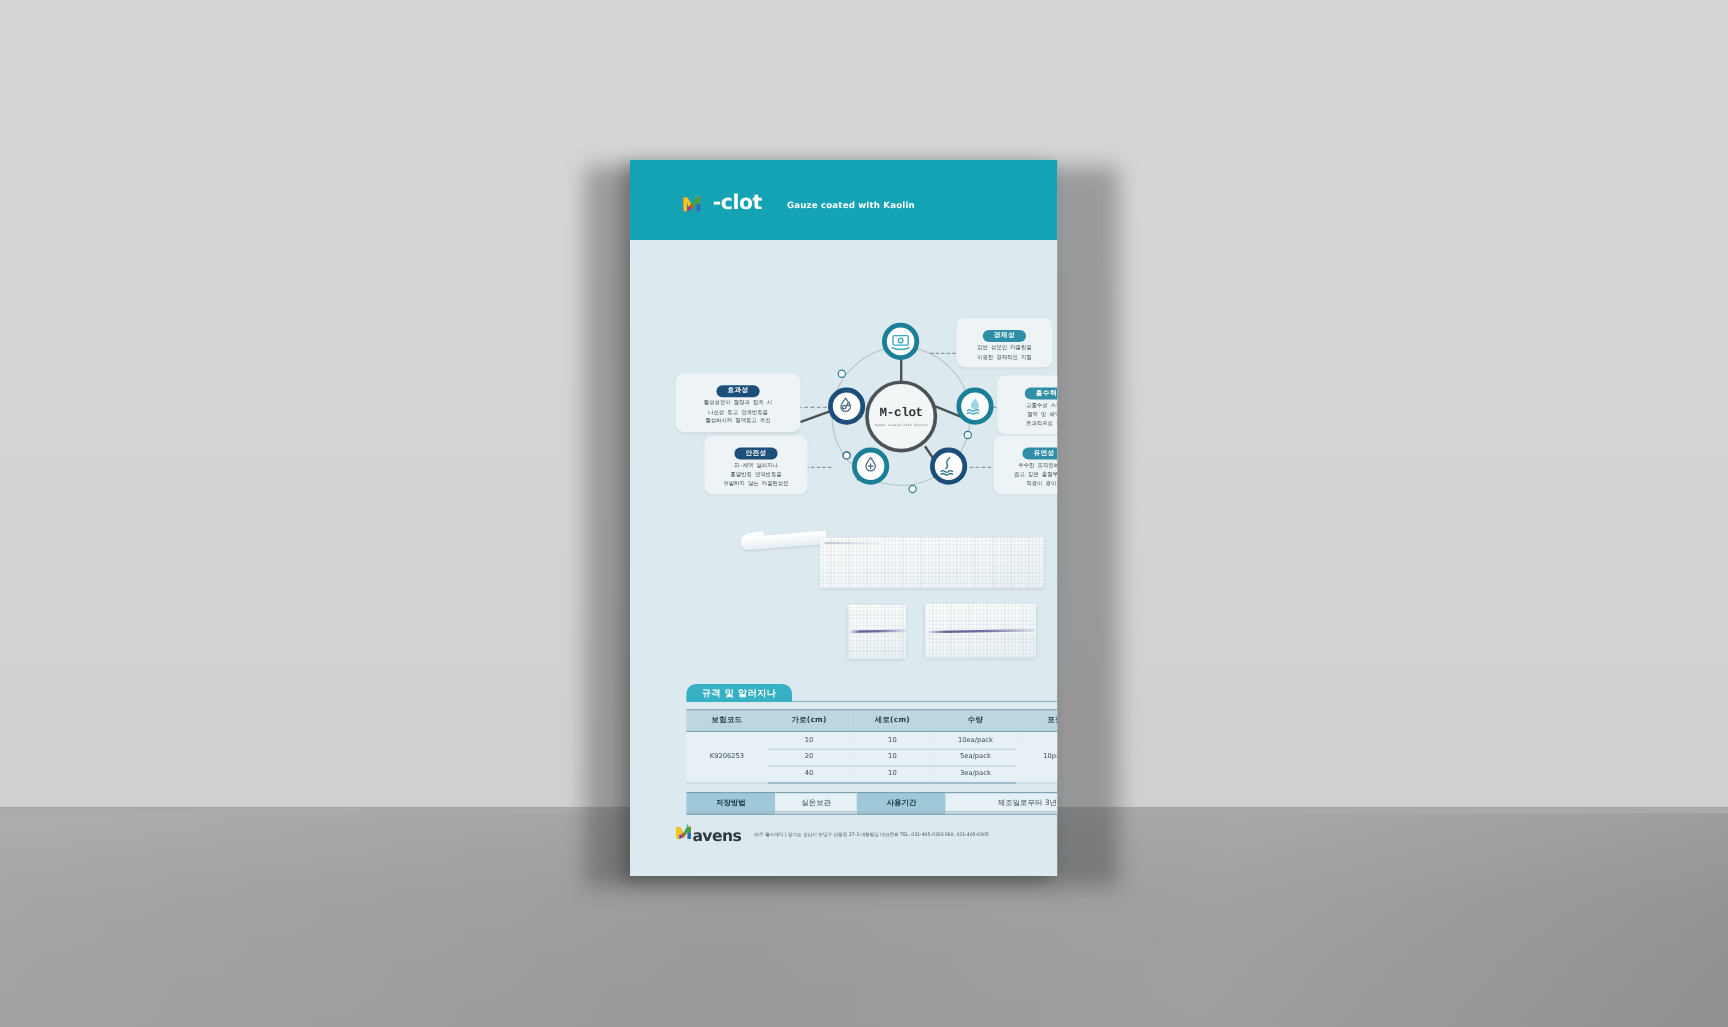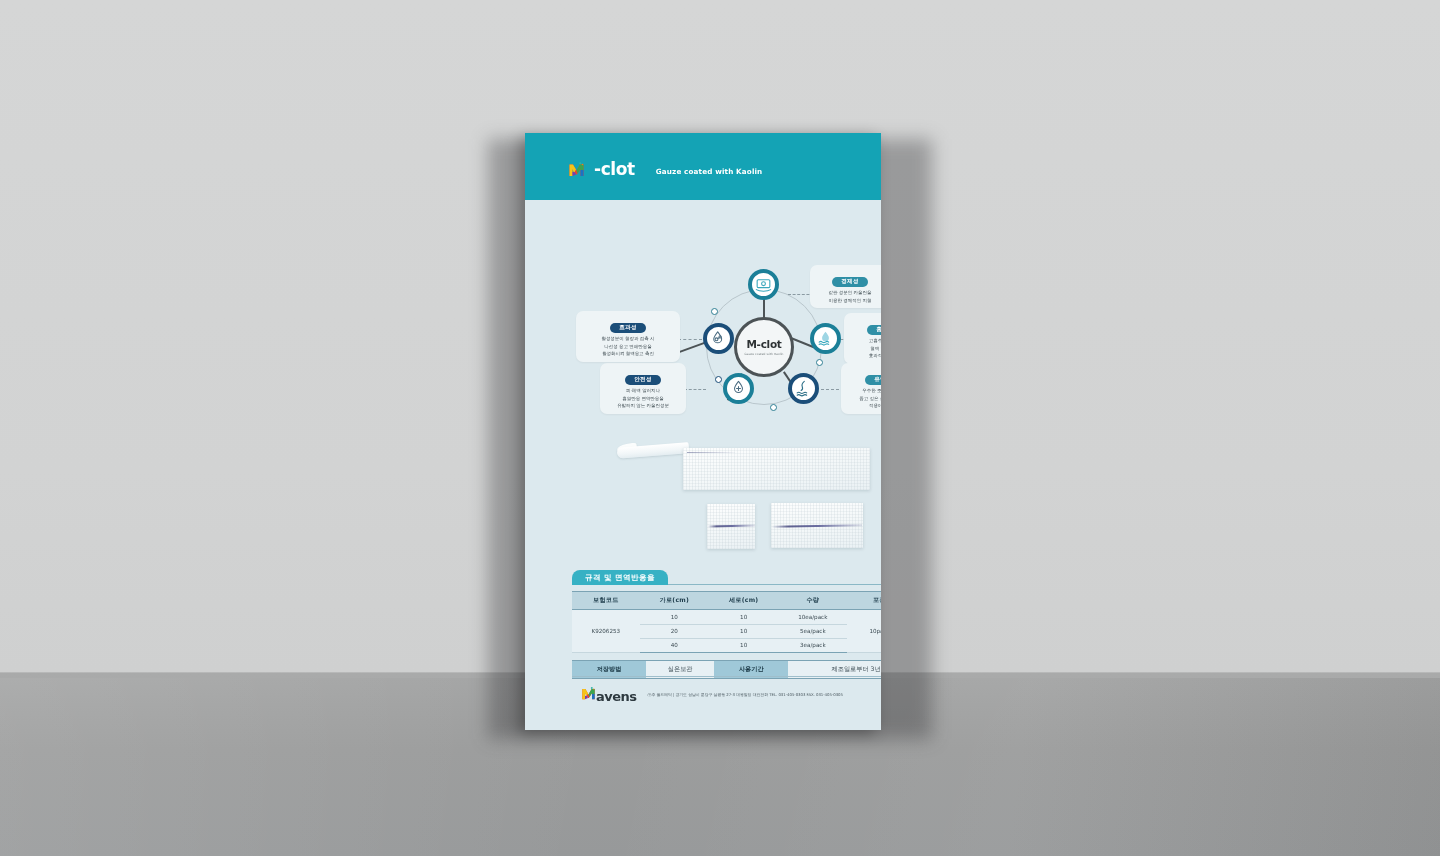--- a/index.html
+++ b/index.html
@@ -58,21 +58,21 @@
   .section-head { position: absolute; display: flex; align-items: center; }
   .section-tab {
     background: #36b1c4; color: #ffffff; font-size: 7.6px; font-weight: 700;
     padding: 3.5px 13px 4px; border-radius: 8px 8px 0 0; letter-spacing: .4px;
     white-space: nowrap; line-height: 1;
   }
   .section-rule { height: 1px; background: #8ab8c6; flex: 1; align-self: flex-end; margin-bottom: 0; }
   #head-features { left: 47px; top: 97px; width: 352px; }
   #head-specs    { left: 47px; top: 437px; width: 352px; }
   
-  #diagram { position: absolute; left: 13px; top: 118px; width: 436px; height: 190px; }
+  #diagram { position: absolute; left: 0; top: 118px; width: 436px; height: 190px; font-family: Liberation Mono, monospace; }
   #ring {
     position: absolute; left: 168px; top: 38px; width: 116px; height: 116px;
     border: 1px solid #b9c6cc; border-radius: 50%;
   }
   #center-disc {
     position: absolute; left: 196px; top: 66px; width: 60px; height: 60px;
     border: 3px solid #4c5356; border-radius: 50%;
     background: #f3f6f7; display: flex; flex-direction: column;
     align-items: center; justify-content: center; z-index: 4;
   }
@@ -162,21 +162,21 @@
   #store-table td {
     font-size: 6.2px; text-align: center; padding: 4.2px 0;
     border-top: 1.2px solid #7ba3b4; border-bottom: 1.2px solid #7ba3b4;
   }
   td.lbl { background: #9fc8d8; color: #15323f; font-weight: 700; width: 74px; }
   td.val { background: #e7f0f4; color: #3c4b53; }
   
   #footer-rule {
     position: absolute; left: 47px; top: 543px; width: 352px; height: 1px; background: #9fbecb;
   }
-  #footer { position: absolute; left: 56px; top: 553px; width: 352px; display: flex; align-items: center; gap: 11px; }
+  #footer { position: absolute; left: 37px; top: 553px; width: 352px; display: flex; align-items: center; gap: 11px; }
   #footer-logo { display: flex; align-items: baseline; gap: 0; }
   #footer-word { font-size: 13px; font-weight: 700; color: #2e3a40; letter-spacing: -.5px; }
   #footer-text { font-size: 3.9px; color: #4a585f; letter-spacing: -.05px; line-height: 1.3; }
 </style>
 </head>
 <body>
 
 <div id="backdrop">
   <div id="horizon"></div>
   <div id="floor-sheen"></div>
@@ -309,21 +309,21 @@
       <div id="gauze-tail"></div>
       <div class="gauze" id="gauze-long"></div>
       <div id="seam-long"></div>
       <div class="gauze" id="gauze-small"></div>
       <div class="stripe" id="stripe-small"></div>
       <div class="gauze" id="gauze-mid"></div>
       <div class="stripe" id="stripe-mid"></div>
     </div>
 
     <div class="section-head" id="head-specs">
-      <span class="section-tab">규격 및 면역반응을</span>
+      <span class="section-tab">규격 및 알러지나</span>
       <span class="section-rule"></span>
     </div>
 
     <div id="specs">
       <table>
         <thead>
           <tr>
             <th>보험코드</th>
             <th>가로(cm)</th>
             <th>세로(cm)</th>

